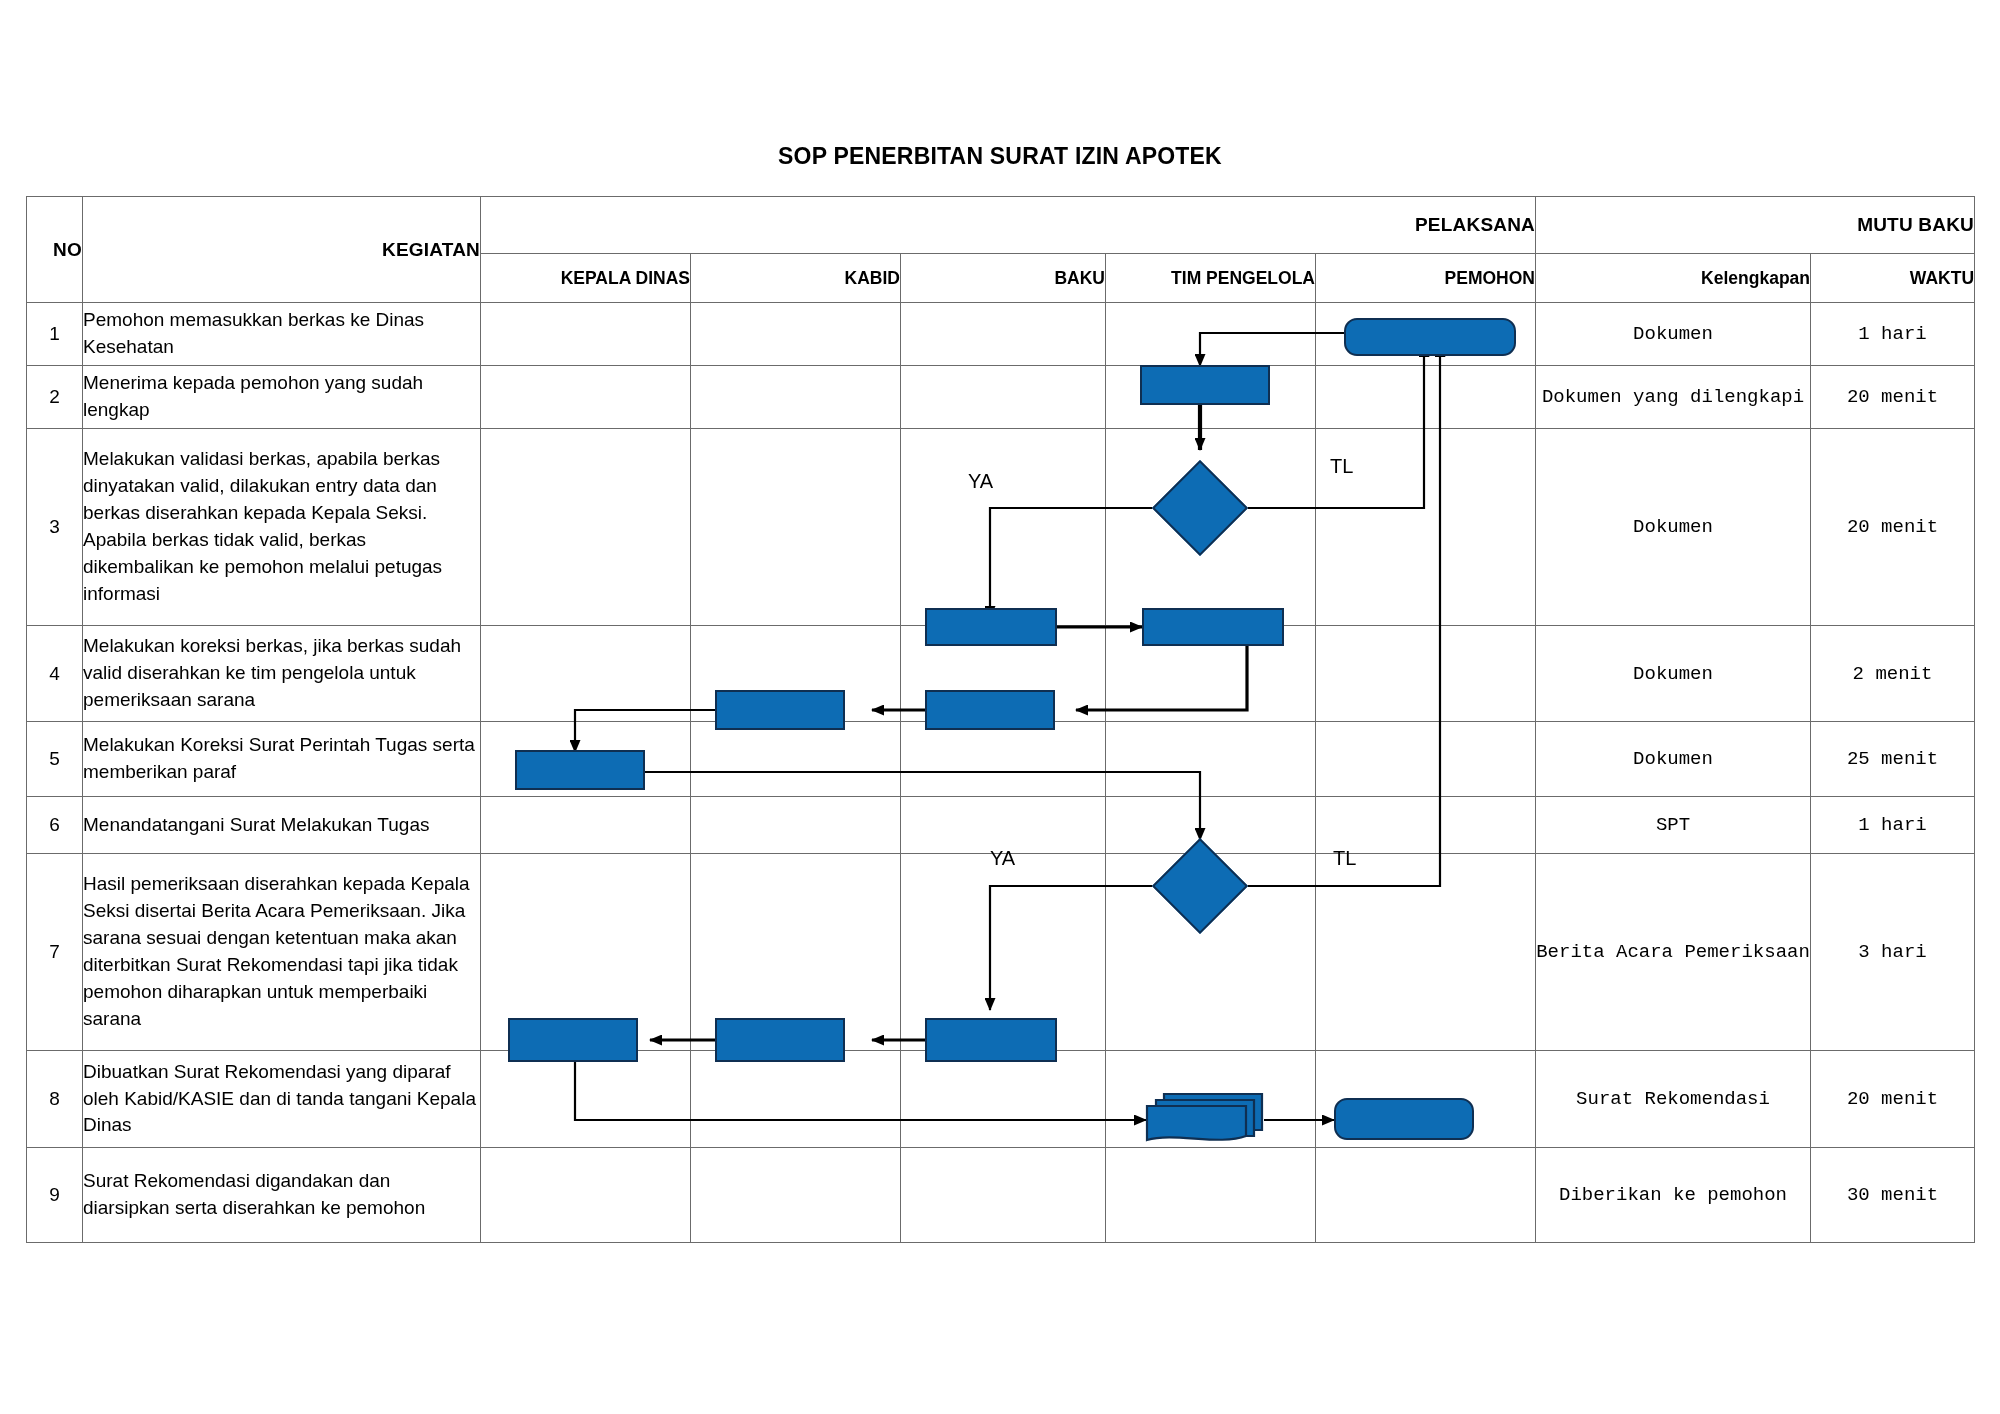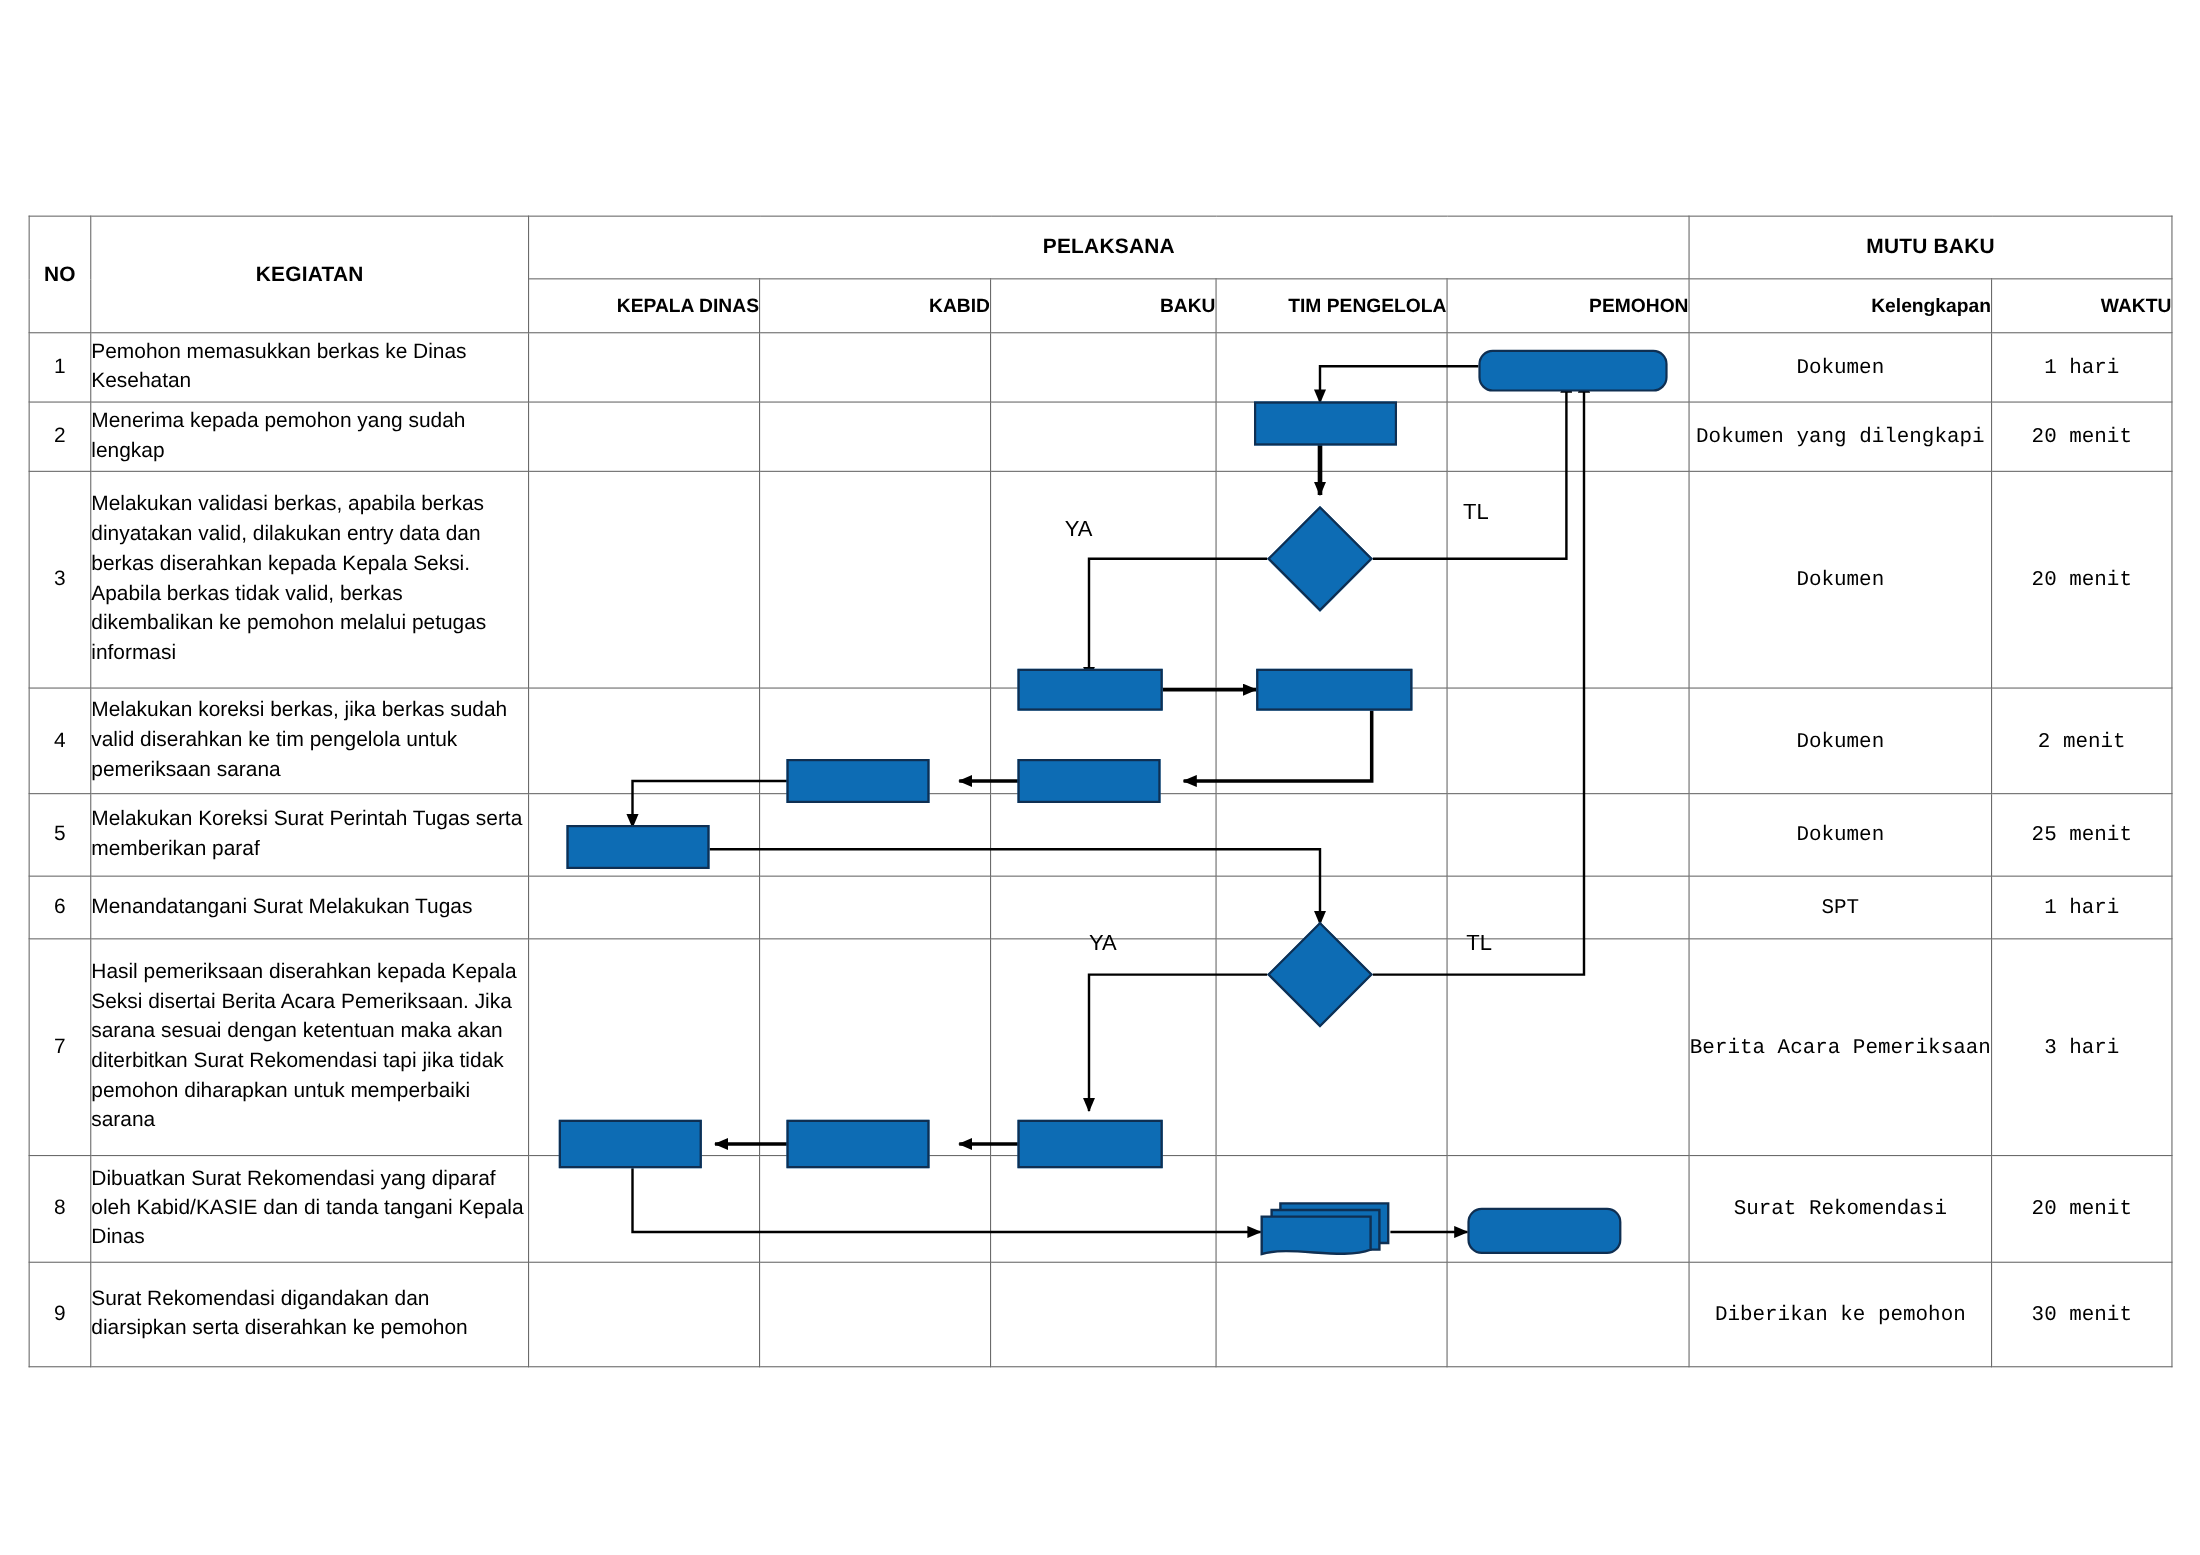--- a/index.html
+++ b/index.html
@@ -4,21 +4,21 @@
 <style>
   html,body{margin:0;padding:0;background:#fff;}
   body{width:2000px;height:1414px;font-family:"Liberation Sans",sans-serif;color:#000;position:relative;overflow:hidden;}
   #page{position:relative;width:2000px;height:1414px;}
 
   .doc-title{position:absolute;left:0;top:143px;width:2000px;text-align:center;
     font-size:23px;font-weight:bold;letter-spacing:.2px;}
 
   table.sop{position:absolute;left:26px;top:196px;width:1948px;border-collapse:collapse;table-layout:fixed;}
   table.sop td,table.sop th{border:1.6px solid #6b6b6b;padding:0;vertical-align:middle;}
-  .hdr{text-align:center;font-weight:bold;font-size:19px;letter-spacing:.2px;}
+  .hdr{text-align:right;font-weight:bold;font-size:19px;letter-spacing:.2px;}
   .hdr-sub{text-align:right;font-weight:bold;font-size:17.5px;}
   .num{text-align:center;font-size:19px;}
   .act{font-size:19px;line-height:1.42;padding:7px 10px 7px 11px;}
   .mb{text-align:center;font-size:19px;padding:4px 6px;font-family:Liberation Mono, monospace;}
   .lane{position:relative;}
 
   
   #flow{position:absolute;left:0;top:0;width:2000px;height:1414px;pointer-events:none;}
   .shape{position:absolute;background:#0d6cb4;border:2px solid #0f2f52;box-sizing:border-box;}
   .rect{border-radius:0;}
@@ -27,20 +27,21 @@
   .diamond i{display:block;width:100%;height:100%;background:#0d6cb4;border:2px solid #0f2f52;
     box-sizing:border-box;transform:rotate(45deg);}
   .multidoc{background:transparent;border:none;}
   .branch-lbl{position:absolute;font-size:20px;color:#000;}
 </style>
 </head>
 <body>
 
 <div id="page">
 
+  <div class="doc-title">SOP PENERBITAN SURAT IZIN APOTEK</div>
 
   <table class="sop">
     <colgroup>
       <col style="width:56px">
         <col style="width:398px">
       <col style="width:210px">
         <col style="width:210px">
         <col style="width:205px">
         <col style="width:210px">
         <col style="width:220px">

